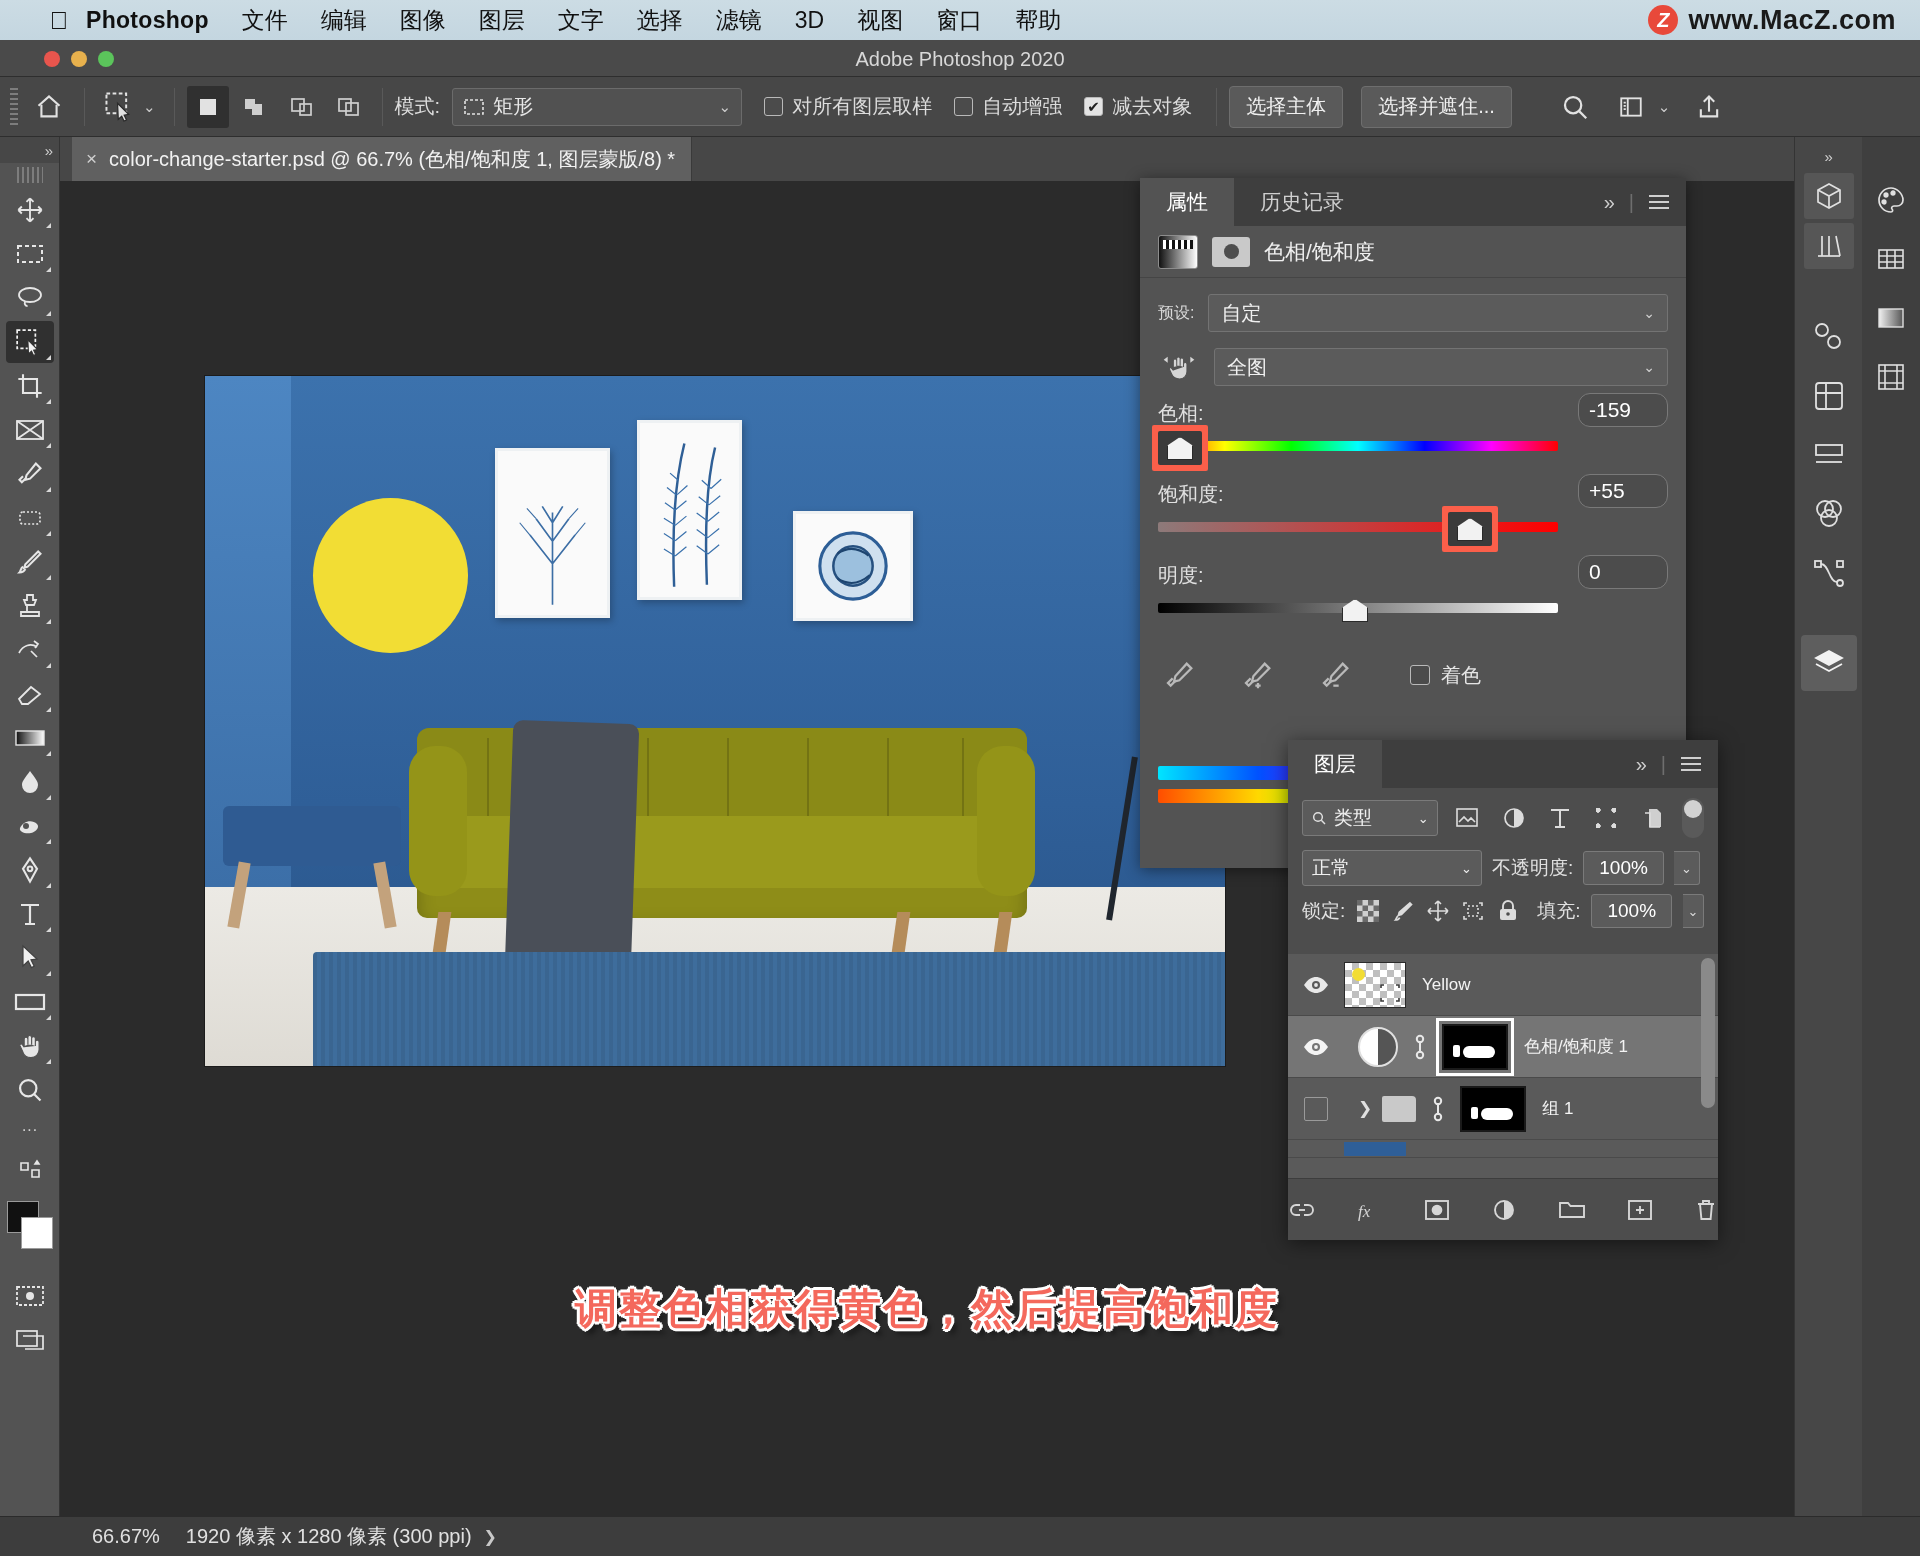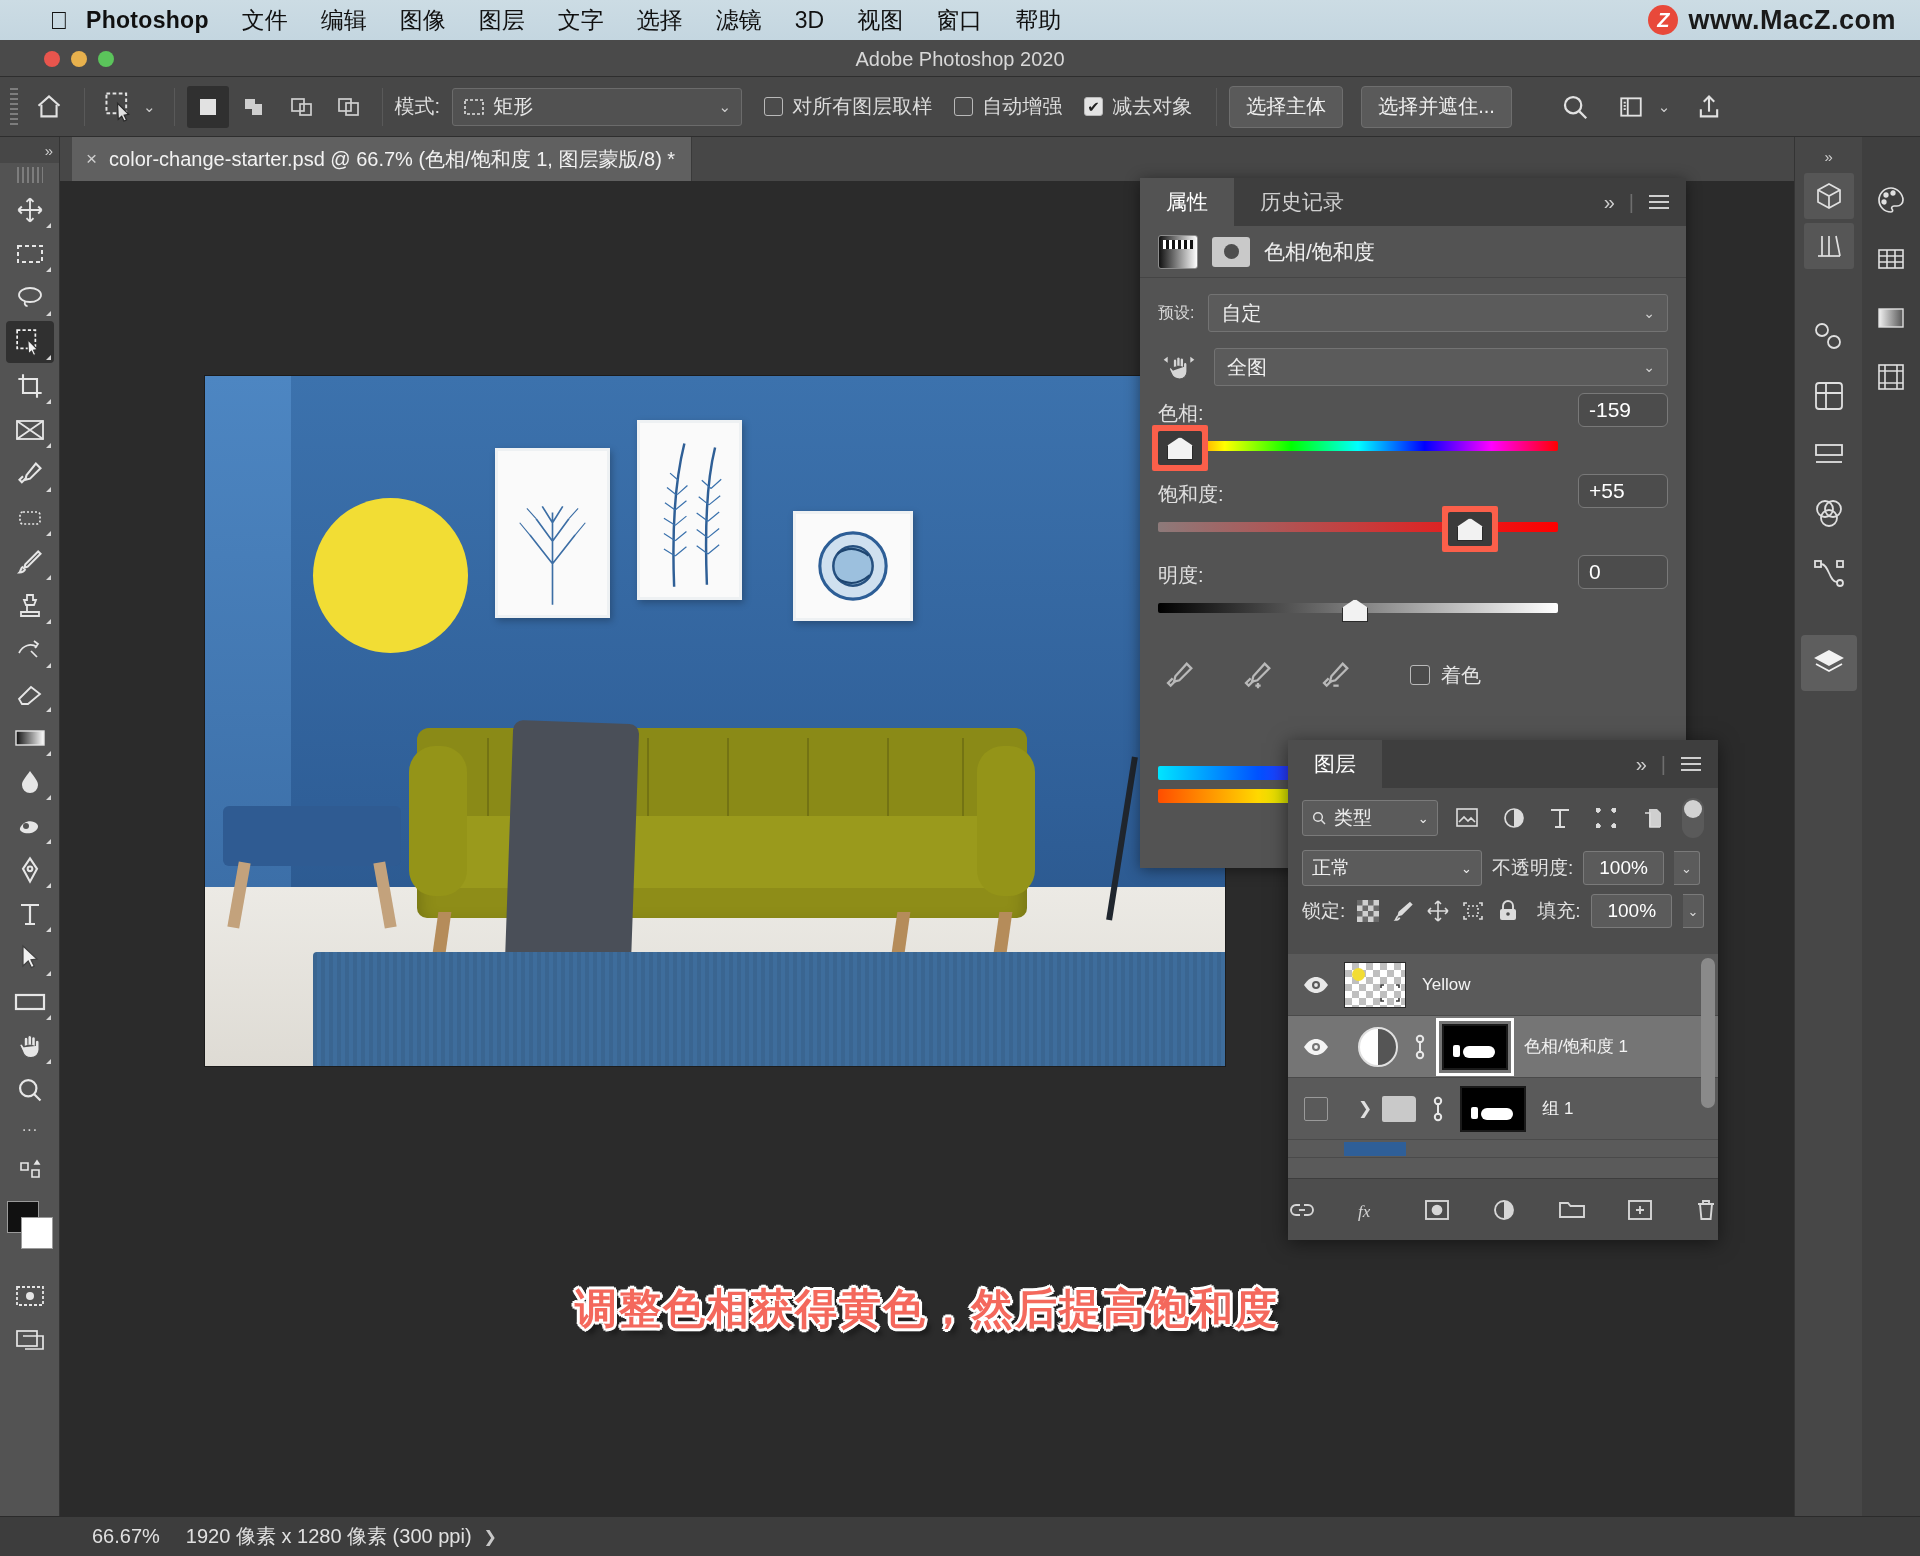--- a/index.html
+++ b/index.html
@@ -141,21 +141,21 @@
   .slabel{font-size:20px;color:#e0e0e0;padding:0 18px;margin-top:14px;}
   .sliderrow{position:relative;height:40px;margin:0 18px;}
   .track{position:absolute;left:0;right:110px;top:14px;height:10px;border-radius:2px;}
   .hue-track{background:linear-gradient(90deg,#ff0000,#ffff00,#00ff00,#00ffff,#0000ff,#ff00ff,#ff0000);}
   .sat-track{background:linear-gradient(90deg,#8d7a7a,#ff0000);}
   .lit-track{background:linear-gradient(90deg,#000,#fff);}
   .knob{position:absolute;top:8px;width:26px;height:23px;
     background:#f2f2f2;border:1px solid #2a2a2a;
     clip-path:polygon(50% 0%,100% 38%,100% 100%,0 100%,0 38%);}
   .numbox{position:absolute;right:0;top:-33px;width:90px;height:34px;background:#4c4c4c;
-    border:1px solid #797979;border-radius:6px;color:#fff;font-size:21px;
+    border:1px solid #797979;border-radius:12px;color:#fff;font-size:21px;
     display:flex;align-items:center;padding-left:10px;}
   .hl{position:absolute;background:#fb5f4a;border-radius:2px;}
   .eyerow{display:flex;align-items:center;gap:34px;padding:0 18px;margin-top:26px;}
   .eyedrop{width:44px;height:40px;display:flex;align-items:center;justify-content:center;}
   .tint{display:flex;align-items:center;gap:11px;margin-left:18px;}
   .tint .cbox{width:20px;height:20px;}
   .tint .tl{font-size:20px;color:#e4e4e4;}
   .rampwrap{position:absolute;left:18px;bottom:56px;width:300px;}
   .ramp{height:14px;border-radius:2px;margin-bottom:9px;}
   .ramp1{background:linear-gradient(90deg,#00e5ff,#0052ff,#8800ff,#ff00c8);}

